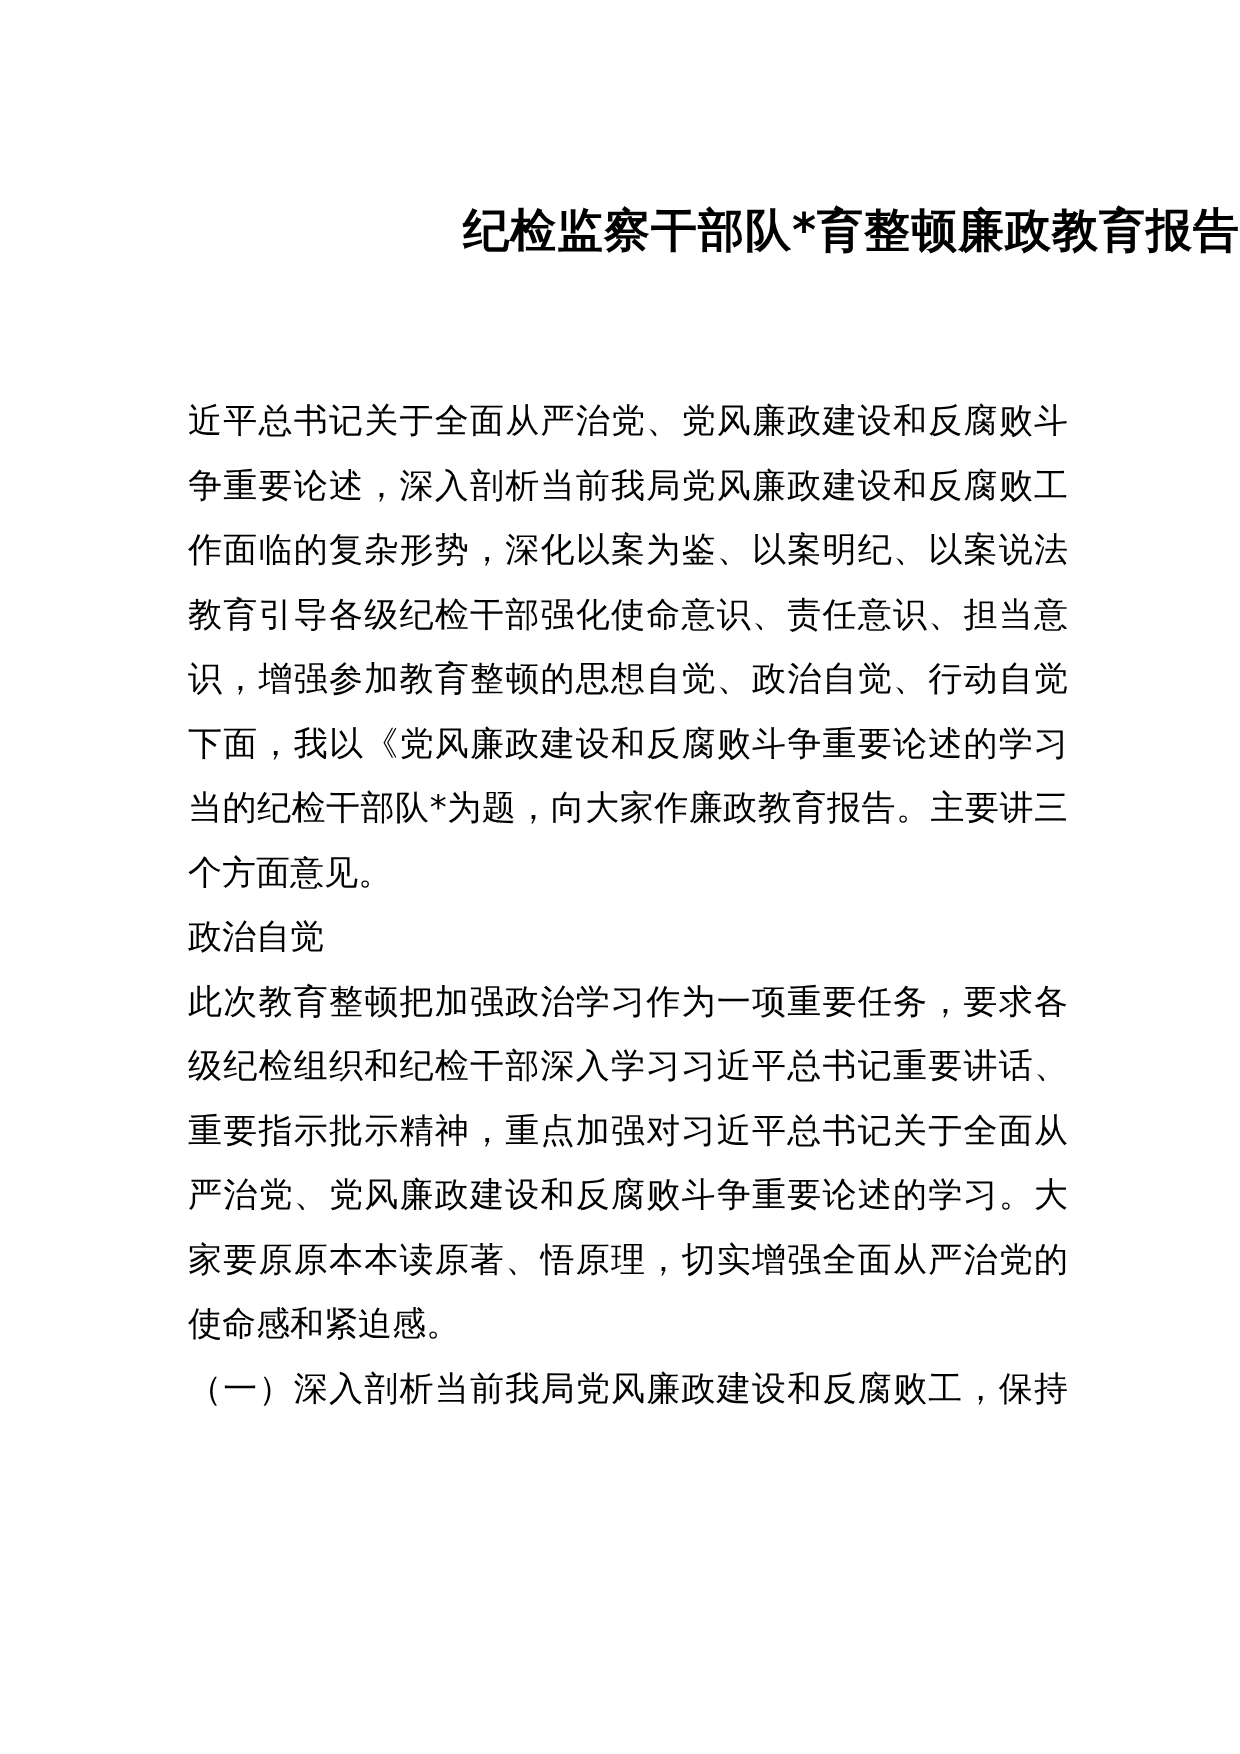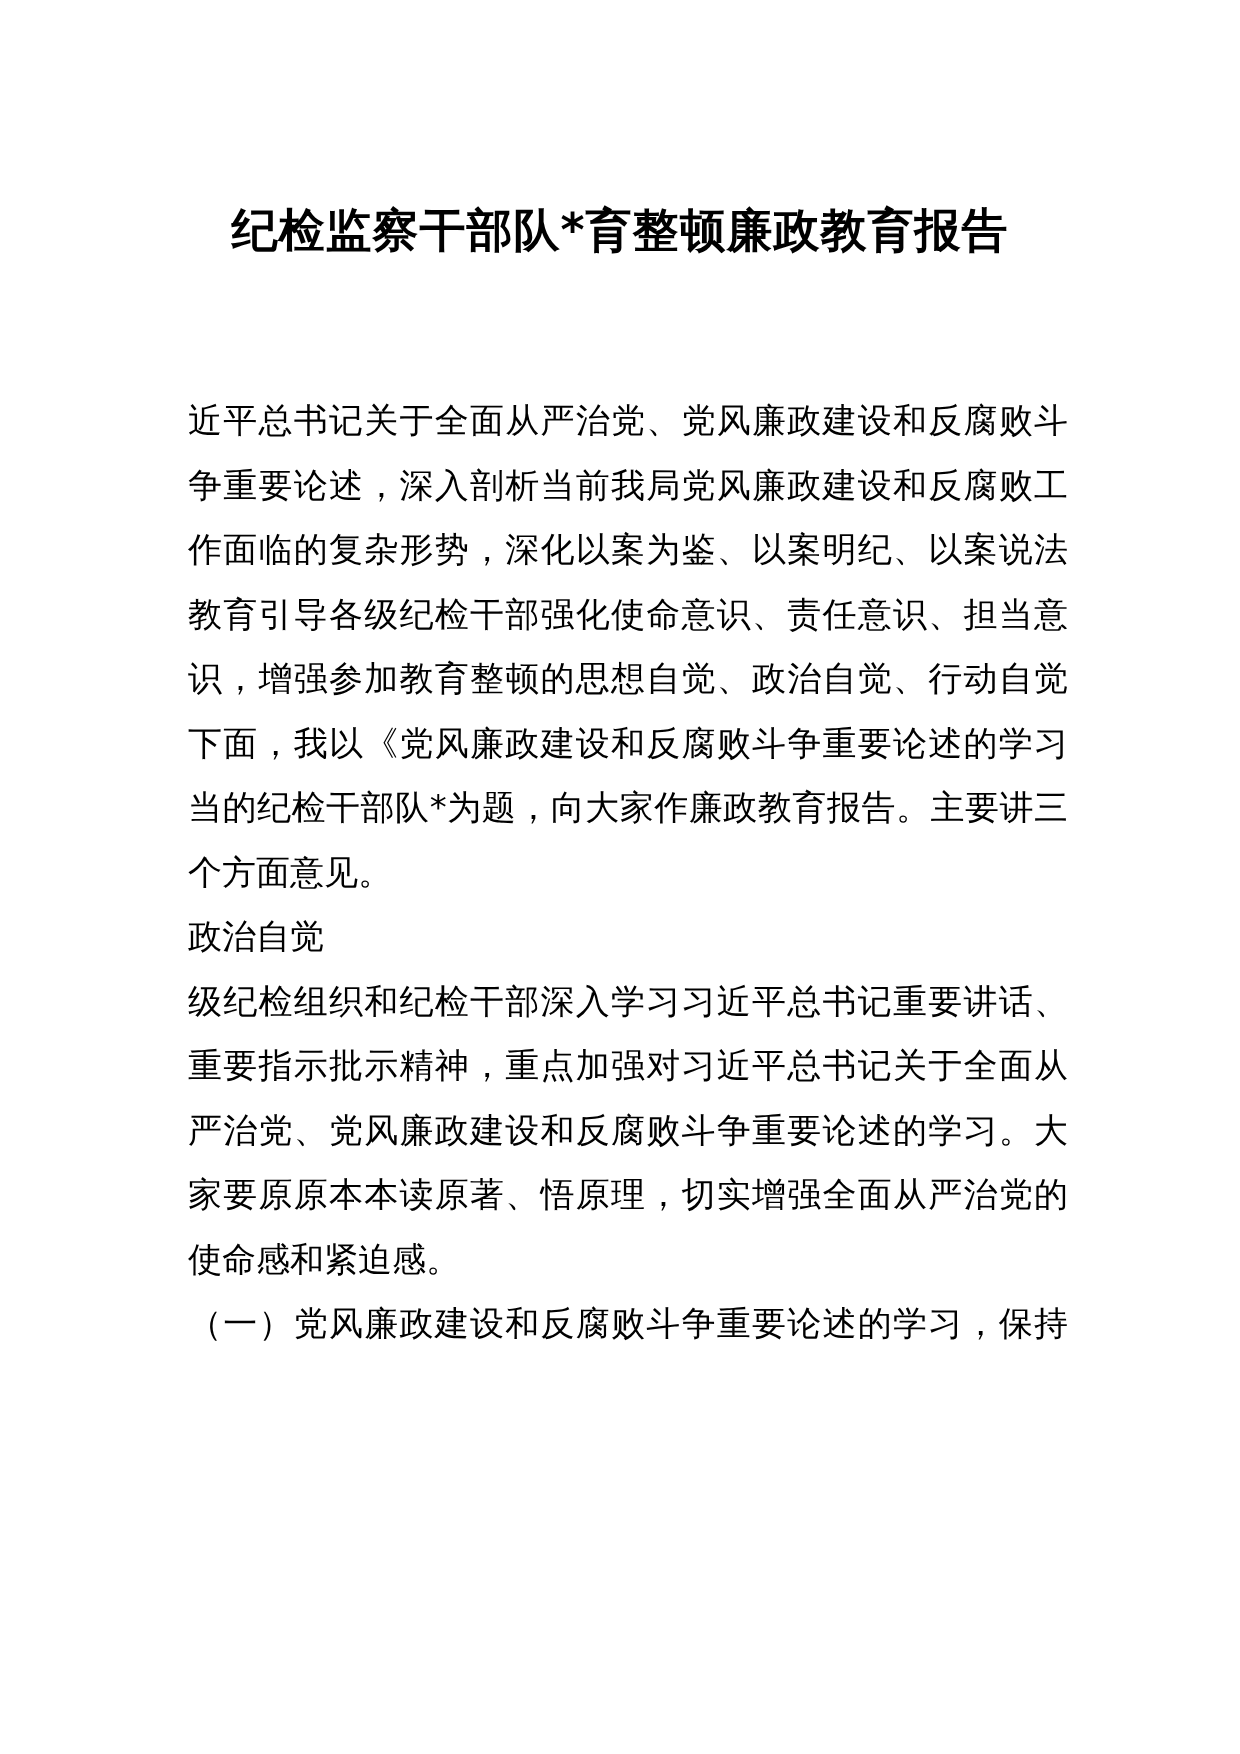--- a/index.html
+++ b/index.html
@@ -1,18 +1,18 @@
 <!DOCTYPE html>
 <html><head>
 <meta charset="utf-8">
 <style>
   html, body { margin: 0; padding: 0; background: #ffffff; }
   body { width: 1240px; height: 1754px; position: relative; overflow: hidden;
          font-family: "DejaVu Sans", "Liberation Sans", sans-serif; color: #000; }
-  .title { position: absolute; left: 0; width: 1240px; top: 200px; text-align: center;
+  .title { position: absolute; left: 0; width: 1240px; top: 200px; text-align: right;
            font-size: 46px; font-weight: bold; letter-spacing: 1px; line-height: 60px; }
   .body { position: absolute; left: 188px; top: 388px; width: 880px; }
   .line { font-size: 34px; line-height: 64.5px; height: 64.5px; white-space: nowrap;
           text-align: justify; text-align-last: justify; }
   .line.last { text-align-last: left; }
 </style>
 </head>
 <body>
 
 <div class="title">纪检监察干部队*育整顿廉政教育报告</div>
@@ -20,19 +20,20 @@
 <div class="body">
   <div class="line">近平总书记关于全面从严治党、党风廉政建设和反腐败斗</div>
   <div class="line">争重要论述，深入剖析当前我局党风廉政建设和反腐败工</div>
   <div class="line">作面临的复杂形势，深化以案为鉴、以案明纪、以案说法</div>
   <div class="line">教育引导各级纪检干部强化使命意识、责任意识、担当意</div>
   <div class="line">识，增强参加教育整顿的思想自觉、政治自觉、行动自觉</div>
   <div class="line">下面，我以《党风廉政建设和反腐败斗争重要论述的学习</div>
   <div class="line">当的纪检干部队*为题，向大家作廉政教育报告。主要讲三</div>
   <div class="line last">个方面意见。</div>
   <div class="line last">政治自觉</div>
+  <div class="line">此次教育整顿把加强政治学习作为一项重要任务，要求各</div>
   <div class="line">级纪检组织和纪检干部深入学习习近平总书记重要讲话、</div>
   <div class="line">重要指示批示精神，重点加强对习近平总书记关于全面从</div>
   <div class="line">严治党、党风廉政建设和反腐败斗争重要论述的学习。大</div>
   <div class="line">家要原原本本读原著、悟原理，切实增强全面从严治党的</div>
   <div class="line last">使命感和紧迫感。</div>
-  <div class="line">（一）党风廉政建设和反腐败斗争重要论述的学习，保持</div>
+  <div class="line">（一）深入剖析当前我局党风廉政建设和反腐败工，保持</div>
 </div>
 
 </body></html>

